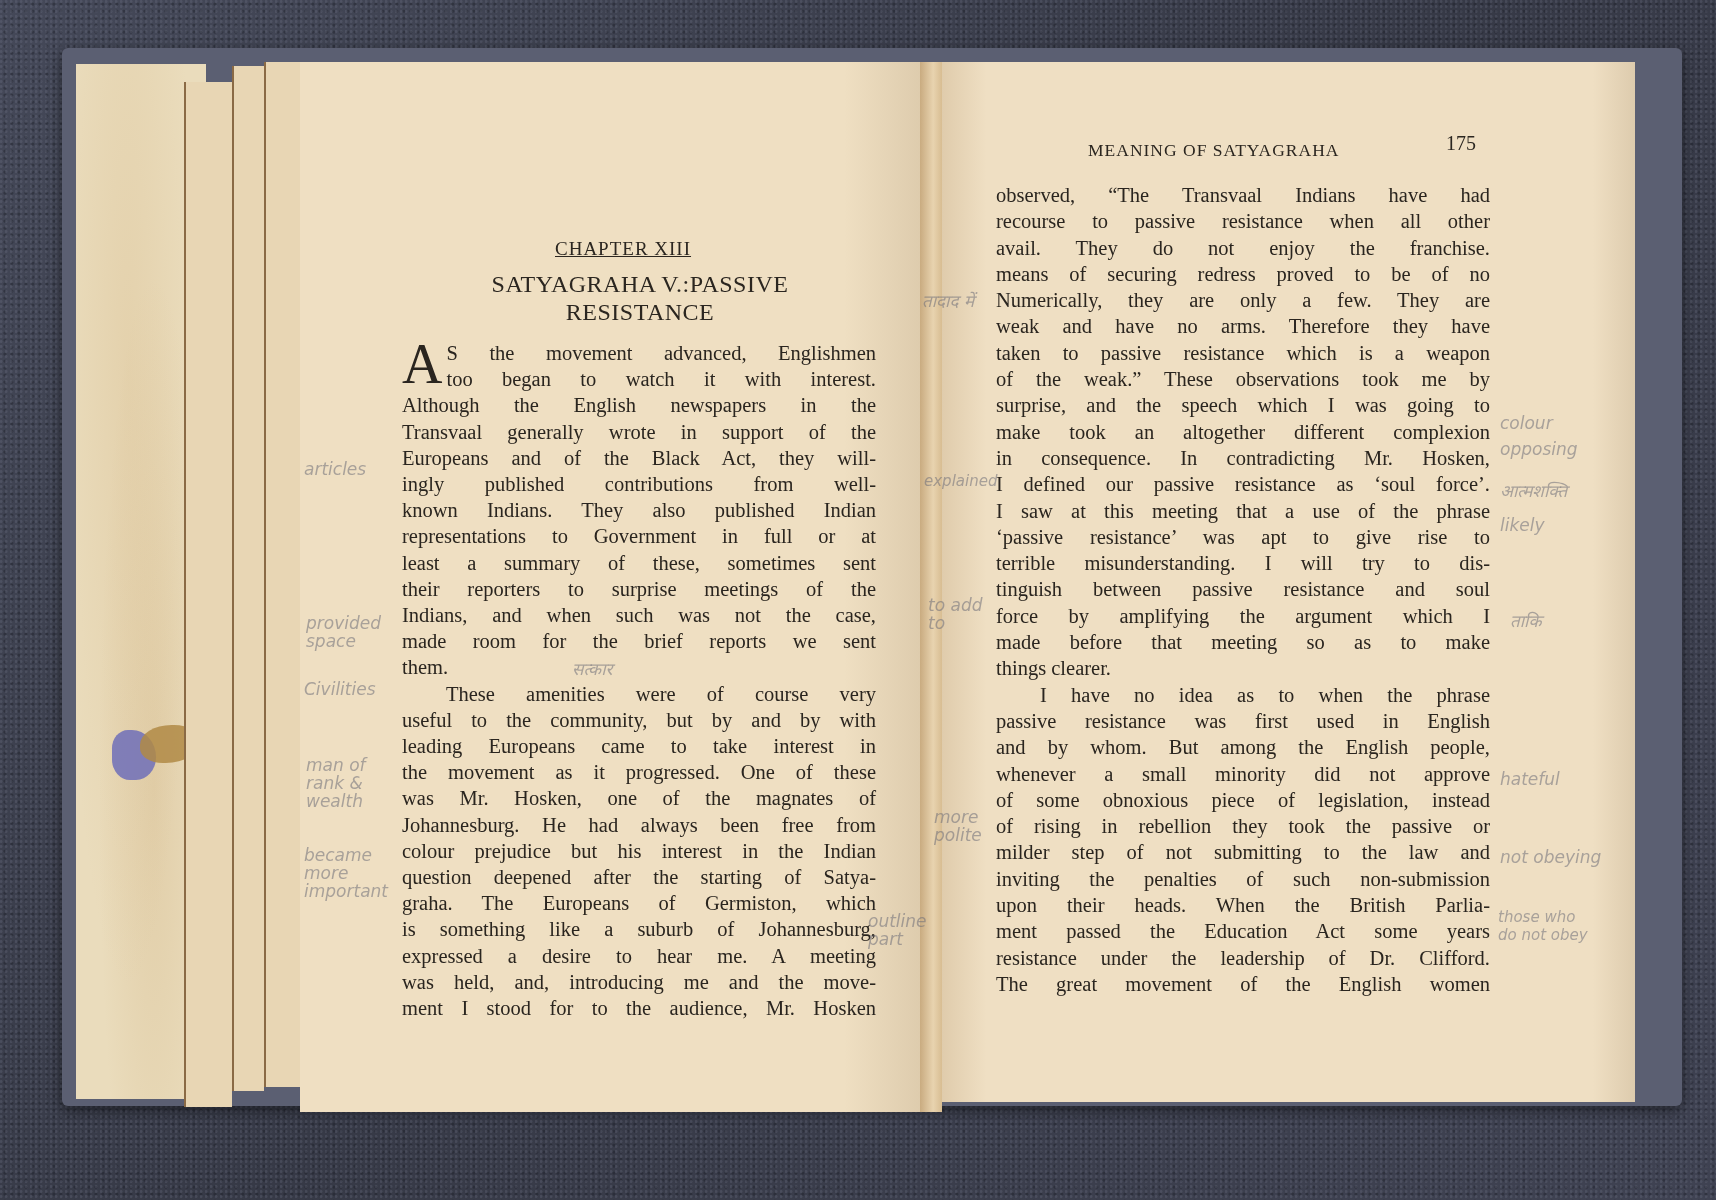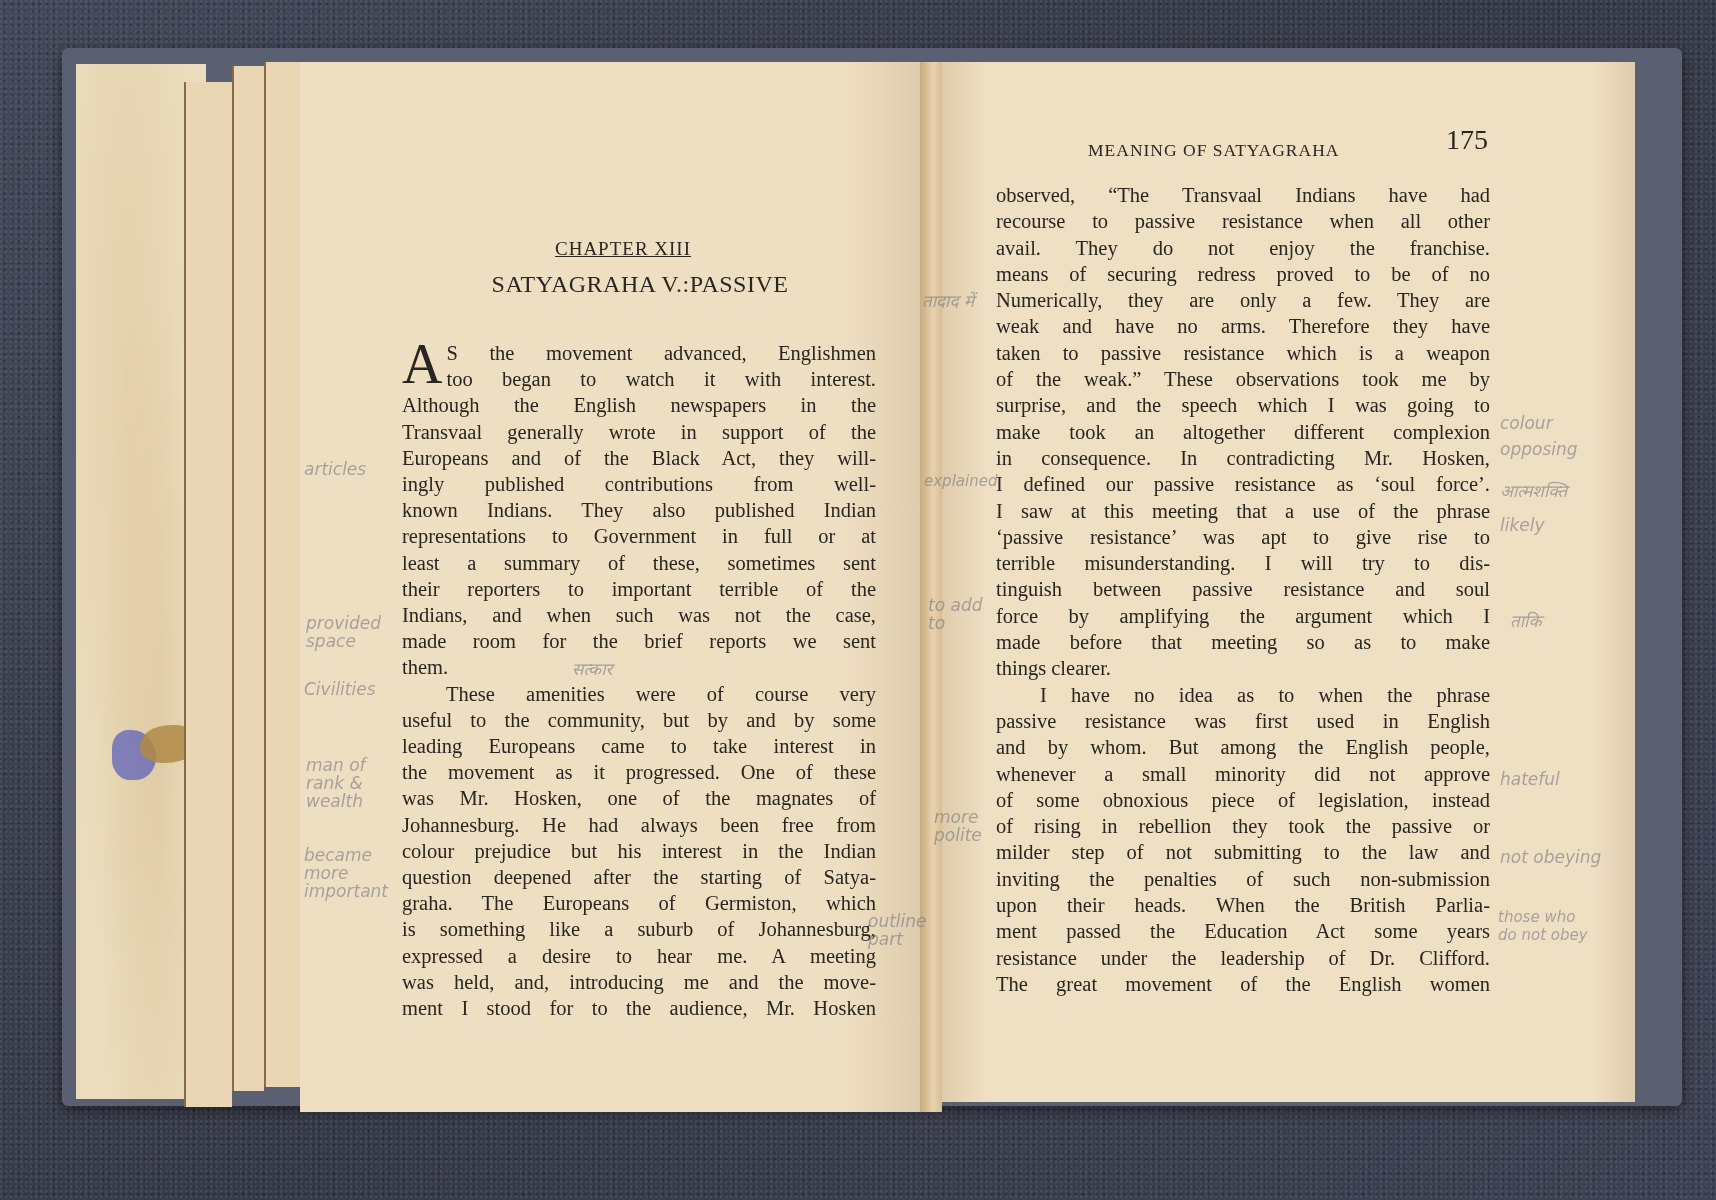--- a/index.html
+++ b/index.html
@@ -24,21 +24,21 @@
     background-image:linear-gradient(90deg,rgba(0,0,0,0) 85%,rgba(120,90,50,.18) 100%);}
   .right-page{left:930px;top:62px;width:705px;height:1040px;background:#efdfc3;
     background-image:linear-gradient(90deg,rgba(150,110,60,.22) 0%,rgba(0,0,0,0) 8%),
       linear-gradient(90deg,rgba(0,0,0,0) 94%,rgba(120,90,50,.15) 100%);}
   .gutter{left:920px;top:62px;width:22px;height:1050px;background:linear-gradient(90deg,#c9ab80,#e8d3af 60%,#d8bd92);}
   .chapter{left:555px;top:238px;font-size:19px;letter-spacing:1px;color:#2b2620;text-decoration:underline;}
   .title{left:420px;top:270px;width:440px;text-align:center;font-size:24px;line-height:28px;color:#2b2620;letter-spacing:.5px;}
   .body-left{left:402px;top:340px;width:474px;font-size:20.5px;line-height:26.2px;color:#2a251f;text-align:justify;}
   .dropcap{float:left;font-size:56px;line-height:44px;margin:2px 4px 0 0;color:#2a251f;}
   .header-run{left:1088px;top:140px;font-size:17.5px;letter-spacing:1px;color:#2b2620;}
-  .page-num{left:1446px;top:124px;font-size:28px;color:#2b2620;}
+  .page-num{left:1446px;top:132px;font-size:20px;color:#2b2620;}
   .body-right{left:996px;top:182px;width:494px;font-size:20.5px;line-height:26.3px;color:#2a251f;text-align:justify;}
   .line{display:block;white-space:nowrap;text-align-last:justify;}
   .indent{padding-left:44px;}
   .last{text-align-last:left;}
   .note{position:absolute;font-family:"DejaVu Sans",sans-serif;font-style:italic;color:rgba(110,110,120,.55);font-size:17px;line-height:18px;}
 </style>
 </head>
 <body>
 
 <div class="abs cover"></div>
@@ -49,39 +49,40 @@
 <div class="abs leaf-edge" style="left:232px;width:30px;top:66px;"></div>
 <div class="abs leaf-edge" style="left:264px;width:36px;top:62px;"></div>
 
 <div class="abs left-page"></div>
 <div class="abs right-page"></div>
 <div class="abs gutter"></div>
 
 <div class="abs chapter">CHAPTER XIII</div>
 <div class="abs title">
   <div>SATYAGRAHA V.:PASSIVE</div>
+  <div>RESISTANCE</div>
 </div>
 
 <div class="abs body-left">
   <span class="dropcap">A</span>
   <span class="line">S the movement advanced, Englishmen</span>
   <span class="line">too began to watch it with interest.</span>
   <span class="line">Although the English newspapers in the</span>
   <span class="line">Transvaal generally wrote in support of the</span>
   <span class="line">Europeans and of the Black Act, they will-</span>
   <span class="line">ingly published contributions from well-</span>
   <span class="line">known Indians. They also published Indian</span>
   <span class="line">representations to Government in full or at</span>
   <span class="line">least a summary of these, sometimes sent</span>
-  <span class="line">their reporters to important terrible of the</span>
+  <span class="line">their reporters to surprise meetings of the</span>
   <span class="line">Indians, and when such was not the case,</span>
   <span class="line">made room for the brief reports we sent</span>
   <span class="line last">them.</span>
   <span class="line indent">These amenities were of course very</span>
-  <span class="line">useful to the community, but by and by some</span>
+  <span class="line">useful to the community, but by and by with</span>
   <span class="line">leading Europeans came to take interest in</span>
   <span class="line">the movement as it progressed. One of these</span>
   <span class="line">was Mr. Hosken, one of the magnates of</span>
   <span class="line">Johannesburg. He had always been free from</span>
   <span class="line">colour prejudice but his interest in the Indian</span>
   <span class="line">question deepened after the starting of Satya-</span>
   <span class="line">graha. The Europeans of Germiston, which</span>
   <span class="line">is something like a suburb of Johannesburg,</span>
   <span class="line">expressed a desire to hear me. A meeting</span>
   <span class="line">was held, and, introducing me and the move-</span>

